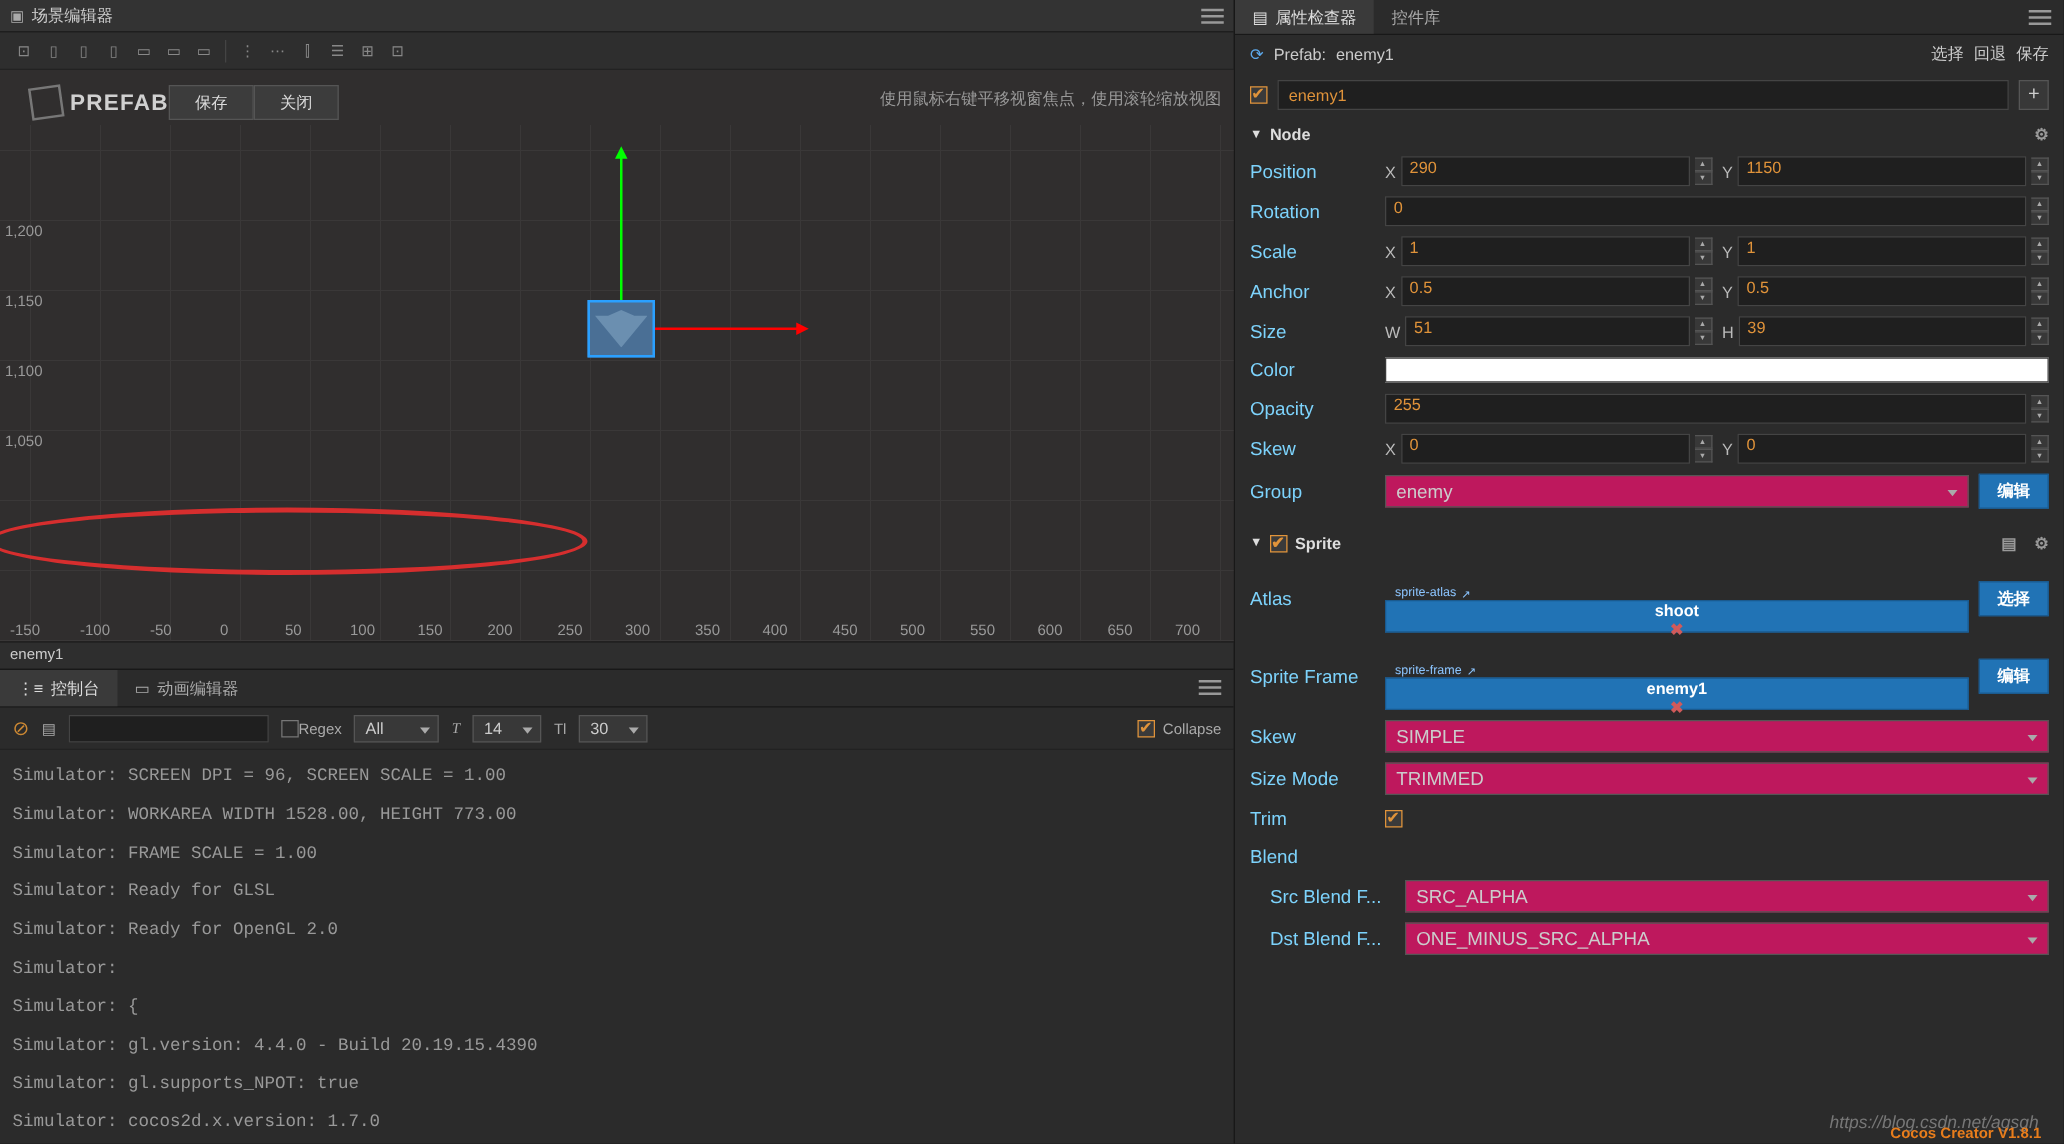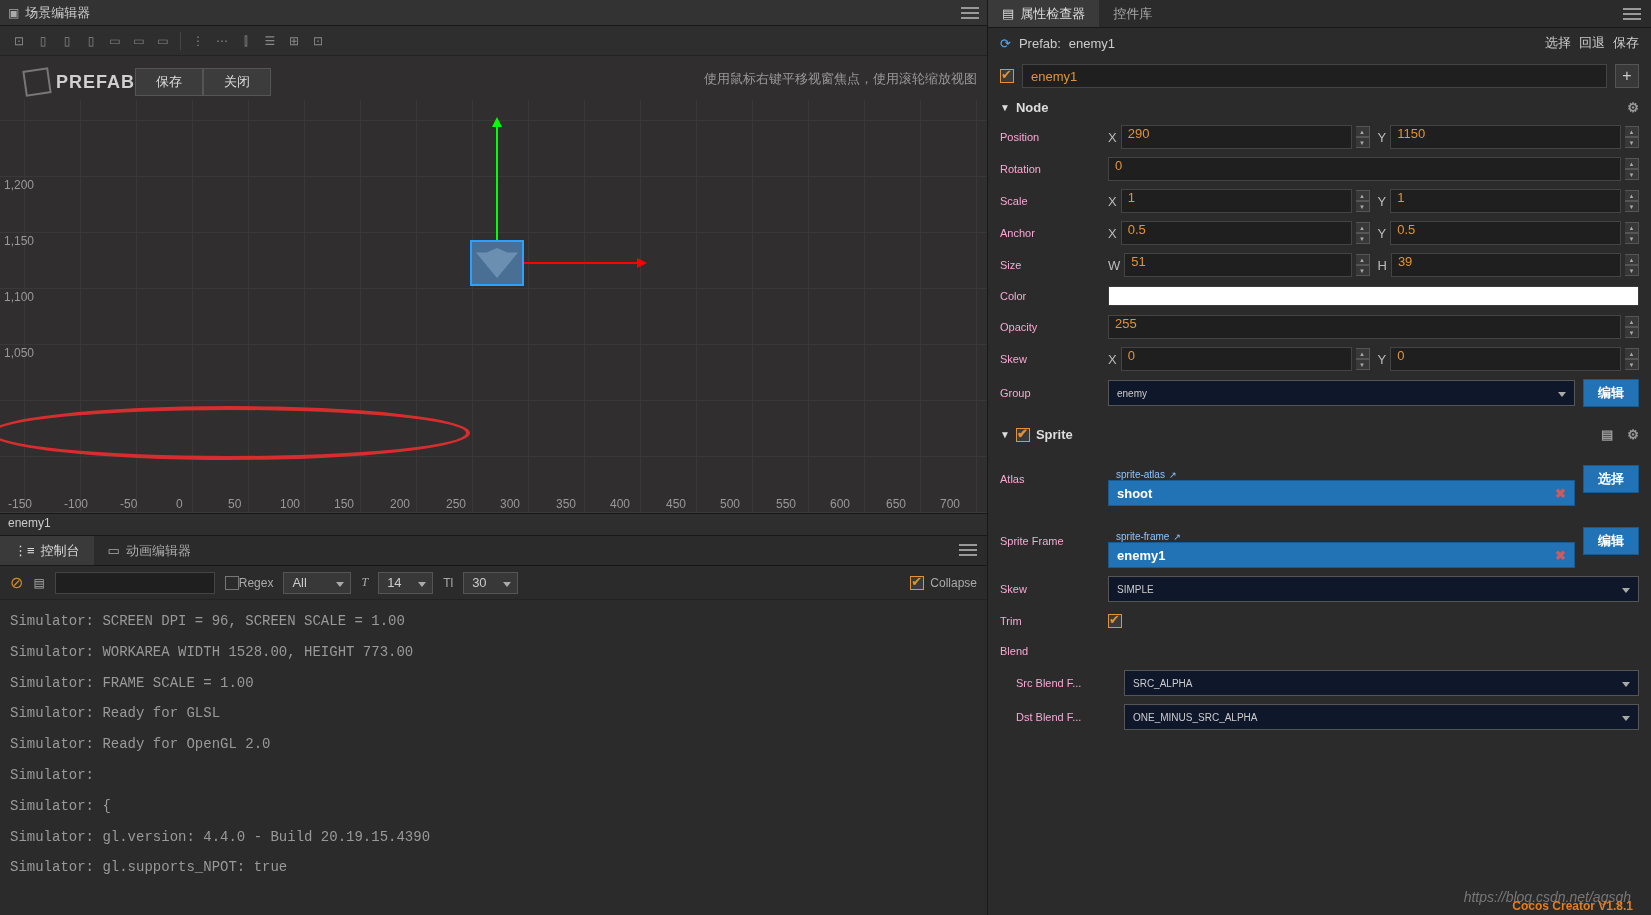--- a/index.html
+++ b/index.html
@@ -60,34 +60,34 @@
 .insp-row { padding: 6px 12px; display: flex; align-items: center; gap: 8px; color: #ccc; font-size: 13px; }
 .insp-row .spacer { margin-left: auto; }
 .link-action { cursor: pointer; font-size: 13px; }
 .node-name-input { flex: 1; height: 24px; background: #1f1f1f; border: 1px solid #444; color: #e0933a; padding: 0 8px; font-size: 13px; }
 .add-btn { width: 24px; height: 24px; background: #383838; border: 1px solid #555; color: #ccc; display: flex; align-items: center; justify-content: center; cursor: pointer; font-size: 16px; }
 
 .section-hdr { padding: 6px 12px; display: flex; align-items: center; gap: 6px; color: #ddd; font-weight: bold; font-size: 13px; cursor: pointer; }
 .section-hdr .tri { font-size: 10px; }
 .gear { margin-left: auto; color: #999; cursor: pointer; }
 .prop-row { display: flex; align-items: center; padding: 4px 12px; gap: 8px; min-height: 30px; }
-.prop-label { width: 100px; color: #f9a8d4; font-size: 11px; }
+.prop-label { width: 100px; color: #7dd3fc; font-size: 15px; }
 .prop-fields { flex: 1; display: flex; gap: 8px; align-items: center; }
 .num-wrap { flex: 1; display: flex; align-items: center; gap: 4px; }
 .num-lbl { color: #bbb; font-size: 13px; }
 .num-input { flex: 1; height: 24px; background: #1f1f1f; border: 1px solid #444; color: #e0933a; padding: 0 6px; font-size: 13px; position: relative; }
 .spinner { width: 14px; display: flex; flex-direction: column; }
 .spinner span { height: 11px; background: #383838; border: 1px solid #555; border-left: none; cursor: pointer; font-size: 6px; color: #aaa; display: flex; align-items: center; justify-content: center; }
 .color-swatch { flex: 1; height: 20px; background: #fff; border: 1px solid #3a3a3a; cursor: pointer; }
-.drop { flex: 1; height: 26px; background: #0f172a; border: 1px solid #555; color: #ccc; padding: 0 8px; display: flex; align-items: center; position: relative; font-size: 10px; cursor: pointer; }
+.drop { flex: 1; height: 26px; background: #be185d; border: 1px solid #555; color: #ccc; padding: 0 8px; display: flex; align-items: center; position: relative; font-size: 15px; cursor: pointer; }
 .drop::after { content: ""; position: absolute; right: 8px; top: 11px; border: 4px solid transparent; border-top: 5px solid #aaa; }
 .asset-field { flex: 1; display: flex; flex-direction: column; }
 .asset-tag { font-size: 10px; color: #8cc5ff; padding-left: 8px; display: flex; align-items: center; gap: 4px; margin-top: 17px; }
 .asset-tag .ext { font-size: 9px; }
-.asset-box { height: 26px; background: #2173b5; border: 1px solid #1a5a8f; color: #fff; padding: 0 8px; display: flex; align-items: center; justify-content: space-between; font-size: 13px; font-weight: bold; }
+.asset-box { height: 26px; background: #2173b5; border: 1px solid #1a5a8f; color: #fff; padding: 0 8px; display: flex; align-items: center; justify-content: space-between; font-size: 13px; font-weight: bold; flex-direction: column; }
 .asset-box .del { color: #d05a5a; cursor: pointer; font-weight: bold; }
 .mini-btn { padding: 4px 14px; background: #2173b5; border: 1px solid #1a5a8f; color: #fff; font-size: 13px; cursor: pointer; font-weight: bold; }
 .highlight-ellipse { position: absolute; border: 4px solid #d62e2e; border-radius: 50%; pointer-events: none; }
 .watermark { position: absolute; right: 20px; bottom: 10px; color: #777; font-family: Arial; font-size: 14px; font-style: italic; }
 .version-tag { position: absolute; right: 18px; bottom: 2px; color: #e87d1c; font-size: 12px; font-weight: bold; }
 </style>
 </head>
 <body>
 
 <div class="main-layout">
@@ -201,20 +201,21 @@
       <div class="log-area">
         <div class="log-line">Simulator: SCREEN DPI = 96, SCREEN SCALE = 1.00</div>
         <div class="log-line">Simulator: WORKAREA WIDTH 1528.00, HEIGHT 773.00</div>
         <div class="log-line">Simulator: FRAME SCALE = 1.00</div>
         <div class="log-line">Simulator: Ready for GLSL</div>
         <div class="log-line">Simulator: Ready for OpenGL 2.0</div>
         <div class="log-line">Simulator:</div>
         <div class="log-line">Simulator: {</div>
         <div class="log-line">Simulator: gl.version: 4.4.0 - Build 20.19.15.4390</div>
         <div class="log-line">Simulator: gl.supports_NPOT: true</div>
+        <div class="log-line">Simulator: cocos2d.x.version: 1.7.0</div>
       </div>
     </div>
   </div>
 
   <div class="right-col">
     <div class="insp-tabs">
       <div class="insp-tab active">
           <span>▤</span>
           <span>属性检查器</span>
         </div>
@@ -431,20 +432,26 @@
         <button class="mini-btn">编辑</button>
       </div>
       </div>
     <div class="prop-row">
         <div class="prop-label">Skew</div>
       <div class="prop-fields">
           <div class="drop">SIMPLE</div>
         </div>
       </div>
     <div class="prop-row">
+        <div class="prop-label">Size Mode</div>
+      <div class="prop-fields">
+          <div class="drop">TRIMMED</div>
+        </div>
+      </div>
+    <div class="prop-row">
         <div class="prop-label">Trim</div>
       <div class="prop-fields">
           <span class="chk checked"></span>
         </div>
       </div>
     <div class="prop-row">
         <div class="prop-label">Blend</div>
       </div>
     <div class="prop-row" style="padding-left:28px">
         <div class="prop-label">Src Blend F...</div>

